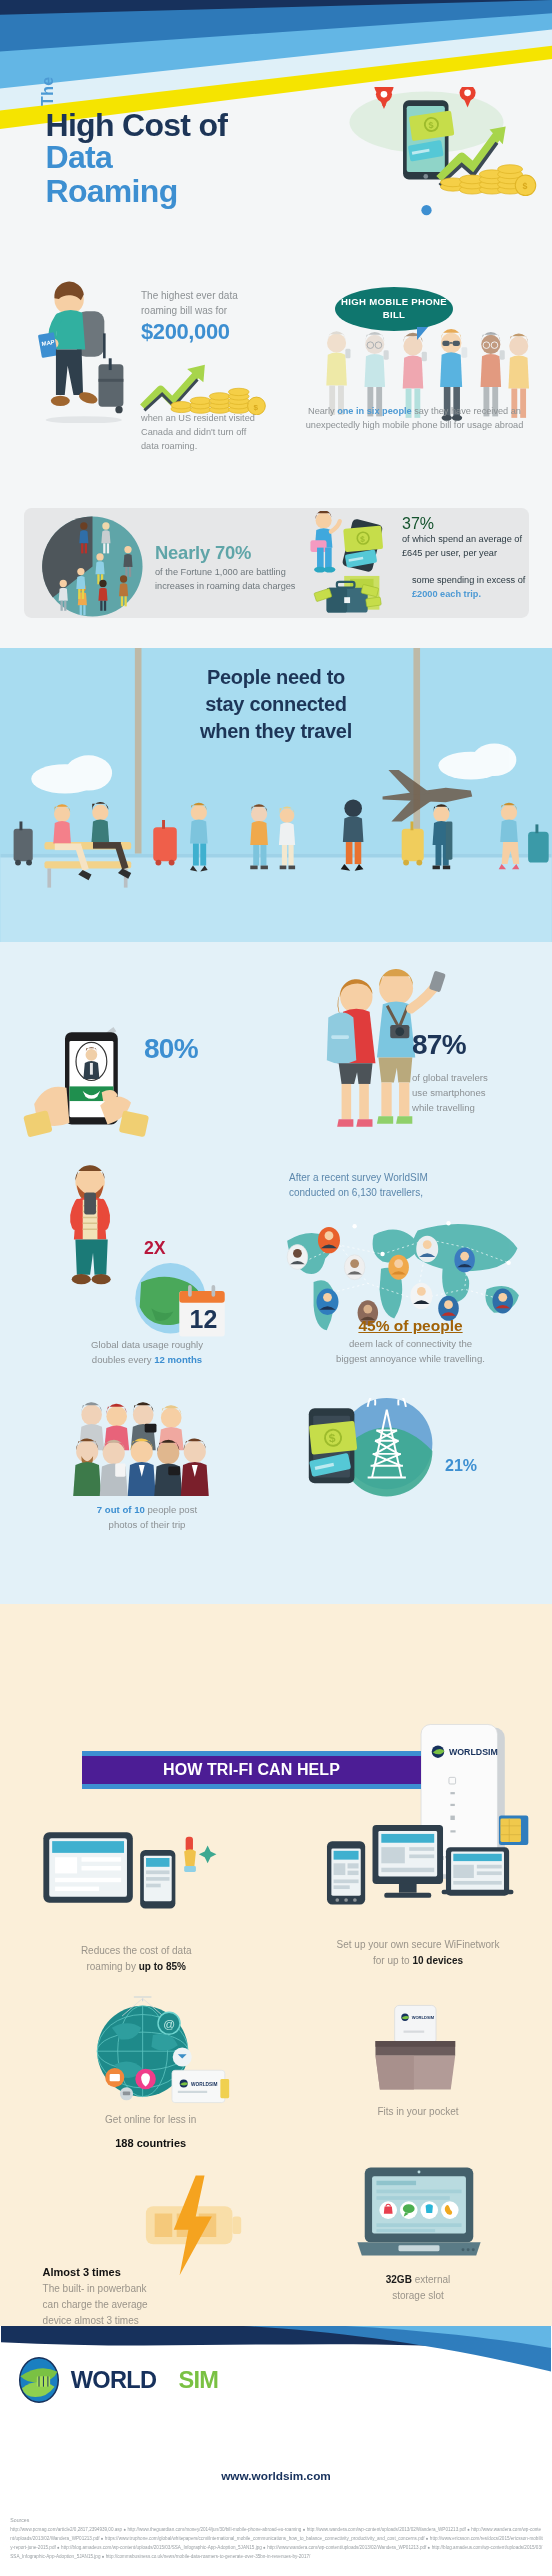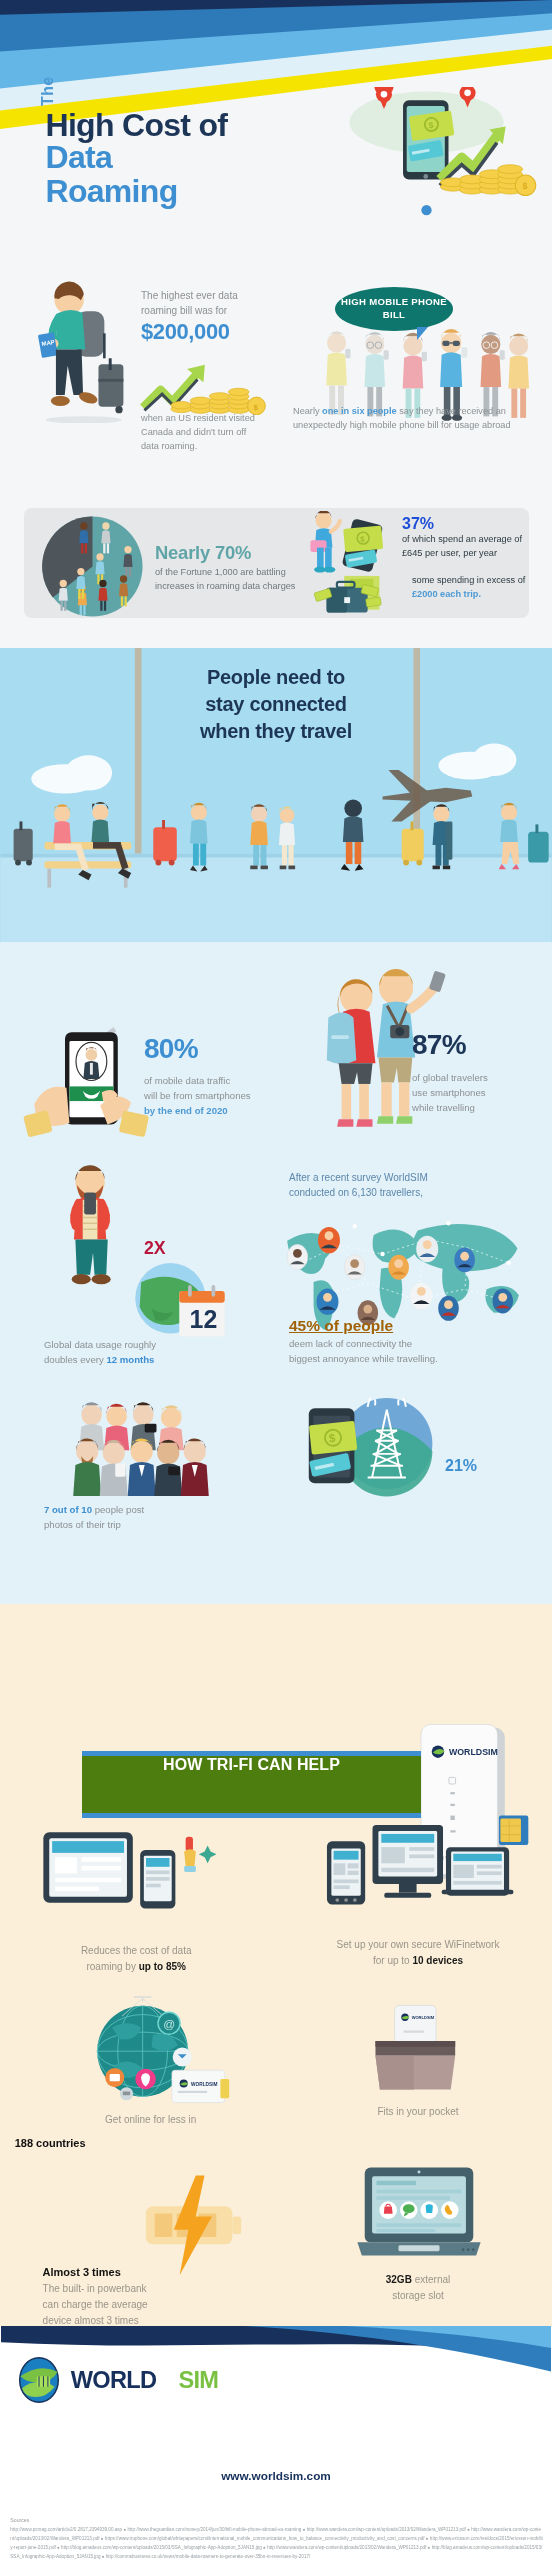--- a/index.html
+++ b/index.html
@@ -72,21 +72,21 @@
     border-left: 0 solid transparent; border-right: 11.8px solid transparent;
     border-top: 13.2px solid #3d8fd1;
   }
 
   
   .grey-panel {
     position: absolute; top: 508px; left: 23.6px;
     width: 505px; height: 110px; background: #e6e7e8; border-radius: 7.4px;
   }
   .nearly70 { color: #5fa5a8; font-size: 18.4px; font-weight: bold; letter-spacing: -0.2px;}
-  .p37 { color: #1d4ed8; font-size: 16px; font-weight: bold; }
+  .p37 { color: #14532d; font-size: 16px; font-weight: normal; }
   .dark-txt { color: #2b3a42; font-size: 9.2px; line-height: 1.5; }
 
   
   .airport {
     position: absolute; top: 648px; left: 0; width: 552px; height: 294px;
     background: #a8dcf0; overflow: hidden;
   }
   .airport-headline {
     position: absolute; top: 16px; left: 0; width: 552px; text-align: center;
     color: #1d3557; font-size: 20px; font-weight: bold; line-height: 1.35;
@@ -106,43 +106,43 @@
   .p45 { color: #a16207; font-size: 15.5px; font-weight: bold; text-decoration: underline; }
   .p21 { color: #3d8fd1; font-size: 16px; font-weight: bold; }
   .x2 { color: #b8173c; font-size: 17.7px; font-weight: bold; }
 
   
   .cream {
     position: absolute; top: 1604px; left: 0; width: 552px; height: 736px;
     background: #fbefd9;
   }
   .trifi-bar {
-    position: absolute; top: 147px; left: 82px; width: 339px; height: 67px;
-    background: #4d7c0f; border-top: 5.2px solid #3d8fd1; border-bottom: 5.2px solid #3d8fd1;
-    display: flex; align-items: flex-start; justify-content: center;
+    position: absolute; top: 147px; left: 82px; width: 339px; height: 38px;
+    background: #4c1d95; border-top: 5.2px solid #3d8fd1; border-bottom: 5.2px solid #3d8fd1;
+    display: flex; align-items: center; justify-content: center;
     color: #fff; font-size: 16px; font-weight: bold; letter-spacing: 0.1px;
   }
   .cream-txt { color: #9a948a; font-size: 10px; line-height: 1.6; text-align: center; }
   .cream-txt b { color: #1a1a1a; }
   .cream-strong { color: #111; font-size: 11px; font-weight: bold; }
 
   
   .footer { position: absolute; top: 2326px; left: 0; width: 552px; height: 250px; background: #fff; }
   .wsim-text { font-size: 23.6px; font-weight: bold; letter-spacing: -0.7px; }
   .wsim-world { color: #17315c; }
   .wsim-sim { color: #7ac143; margin-left: 22px; }
   .site-url {
     position: absolute; top: 2469px; left: 0; width: 552px; text-align: center;
     color: #17315c; font-size: 11.8px; font-weight: bold;
   }
   .sources-head { color:#9aa0a4; font-size: 5.2px; }
   .sources-body { color:#9aa0a4; font-size: 4.6px; line-height: 1.95; word-break: break-all; }
 
   .cell { position: absolute; }
-  .center { }
+  .center { text-align: center; }
 </style>
 </head>
 <body>
 
 <div class="page">
 
   <div class="top-wave-wrap">
     <svg width="552" height="221" viewBox="0 0 750 300">
       <path d="M0,0 L750,0 L750,30 C480,60 220,120 0,200 Z" fill="#17315c"></path>
       <path d="M0,20 L750,0 L750,52 C480,82 220,142 0,222 Z" fill="#2f7dbd" opacity="0.95"></path>
@@ -644,25 +644,20 @@
         <path d="M18,120 q16,-30 44,-22 l4,48 q-26,10 -44,-4 Z" fill="#f6cfa4"></path>
         <rect x="6" y="132" width="34" height="30" rx="4" fill="#f0cf72" transform="rotate(-14 23 147)"></rect>
         <path d="M108,122 q22,-22 42,-4 q-6,22 -32,30 Z" fill="#f6cfa4"></path>
         <path d="M110,104 q16,-8 22,4 q-8,10 -20,8 Z" fill="#f6cfa4"></path>
         <rect x="136" y="132" width="36" height="30" rx="4" fill="#f0cf72" transform="rotate(12 154 147)"></rect>
       </svg>
     </div>
 
     <div class="cell" style="left:144px; top:91px; width:140px;">
       <div class="pct-blue">80%</div>
-      <div class="band-txt" style="margin-top:8.8px;">
-        <div>of mobile data traffic</div>
-        <div>will be from smartphones</div>
-        <div class="bold-blue">by the end of 2020</div>
-      </div>
     </div>
 
     <div class="cell" style="left:318px; top:20.6px;">
       <svg width="140" height="177" viewBox="0 0 190 240">
 
         <g>
           <circle cx="52" cy="46" r="22" fill="#f6cfa4"></circle>
           <path d="M30,46 a22,22 0 0 1 44,-4 q-6,-16 -24,-14 q-18,2 -20,18 Z" fill="#c8832f"></path>
           <path d="M30,40 q-6,20 2,34 q-10,-14 -2,-34Z" fill="#c8832f"></path>
           <path d="M34,66 q18,-8 36,0 l8,70 h-52 Z" fill="#e03c3c"></path>

